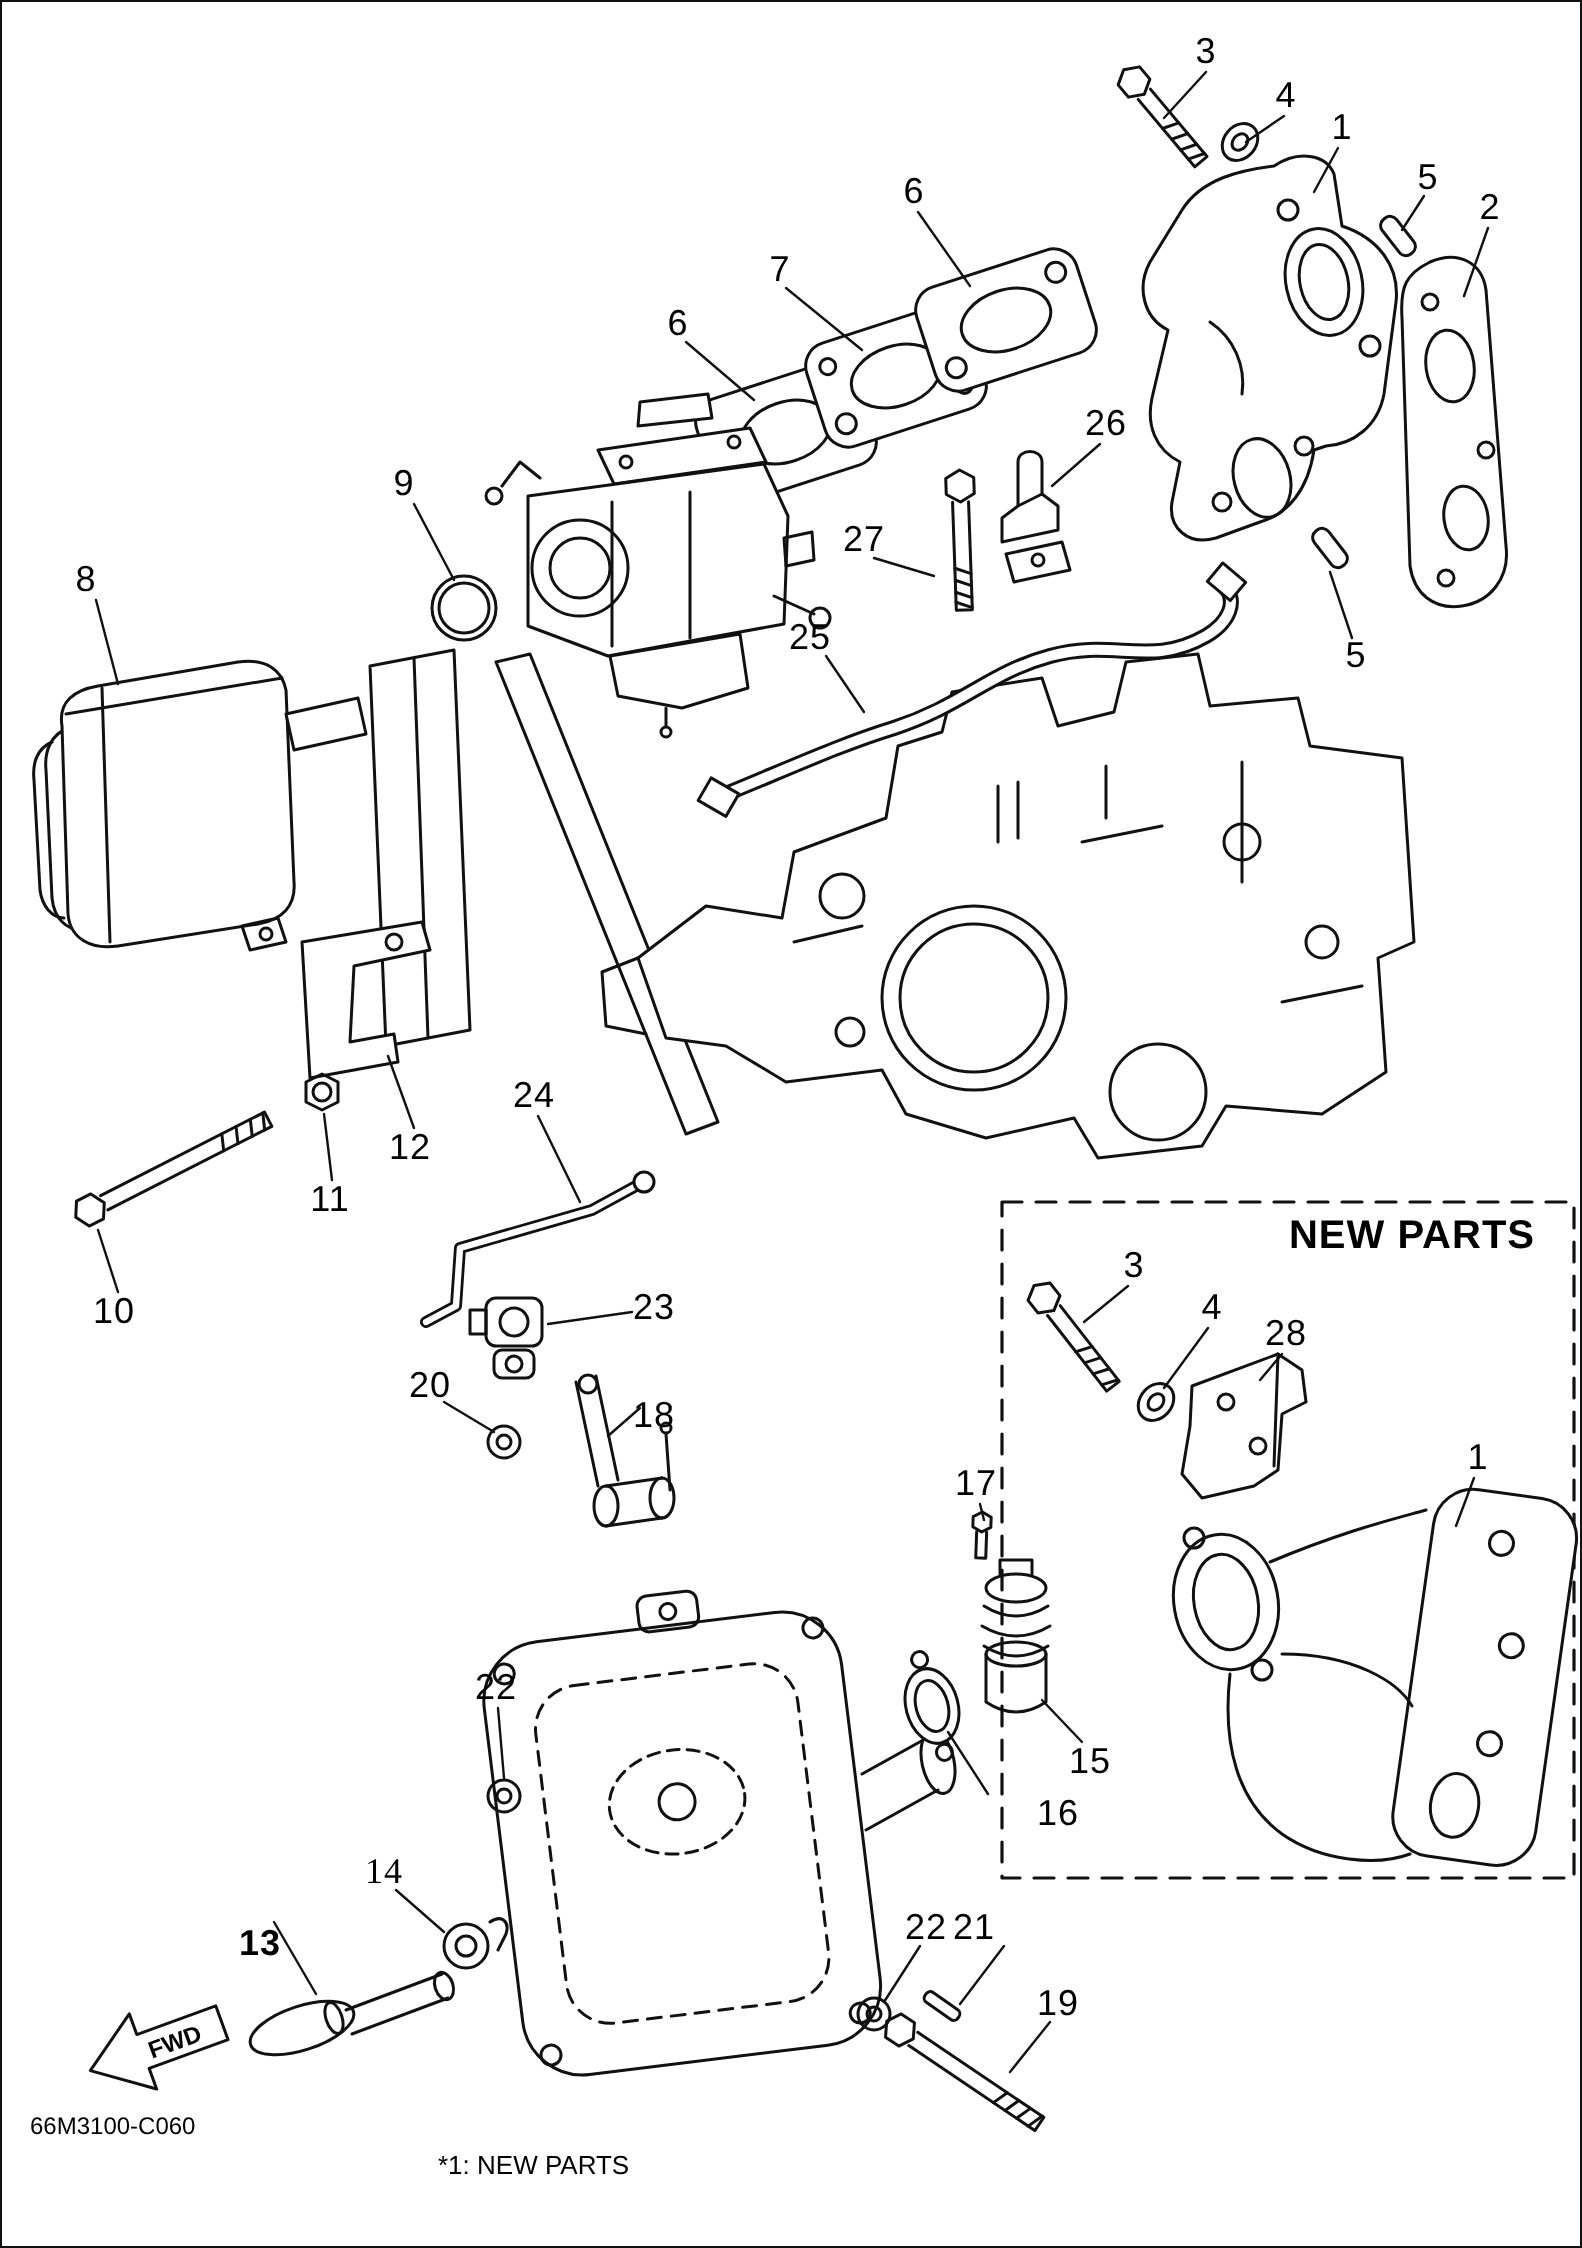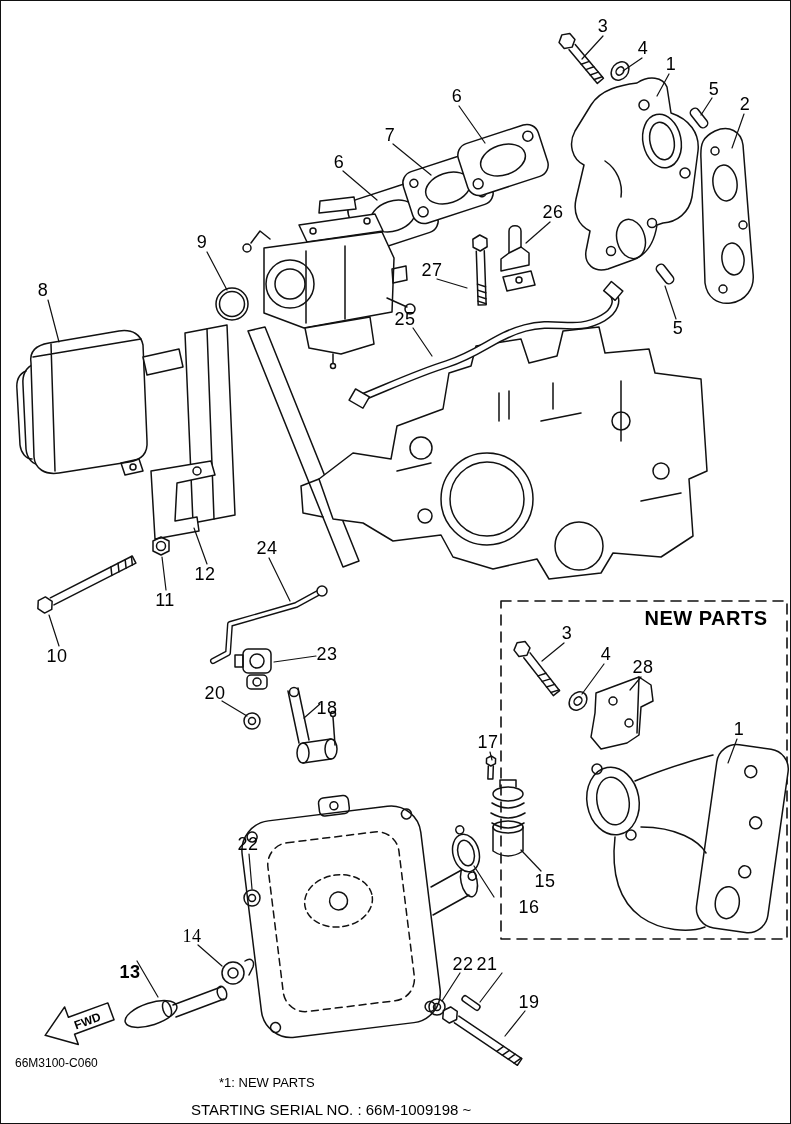--- a/index.html
+++ b/index.html
@@ -391,15 +391,14 @@
       <div class="callout" style="left: 486px; top: 963px;">21</div>
       <div class="callout" style="left: 528px; top: 1001px;">19</div>
     </div>
 
 <div class="new-parts-label">NEW PARTS</div>
 
 <div class="code">66M3100-C060</div>
 
 <div class="fn1">*1: NEW PARTS</div>
 
-<div class="fn2">STARTING SERIAL NO. : 66M-1009198 ~</div>
 
 </div>
 
 </body></html>

